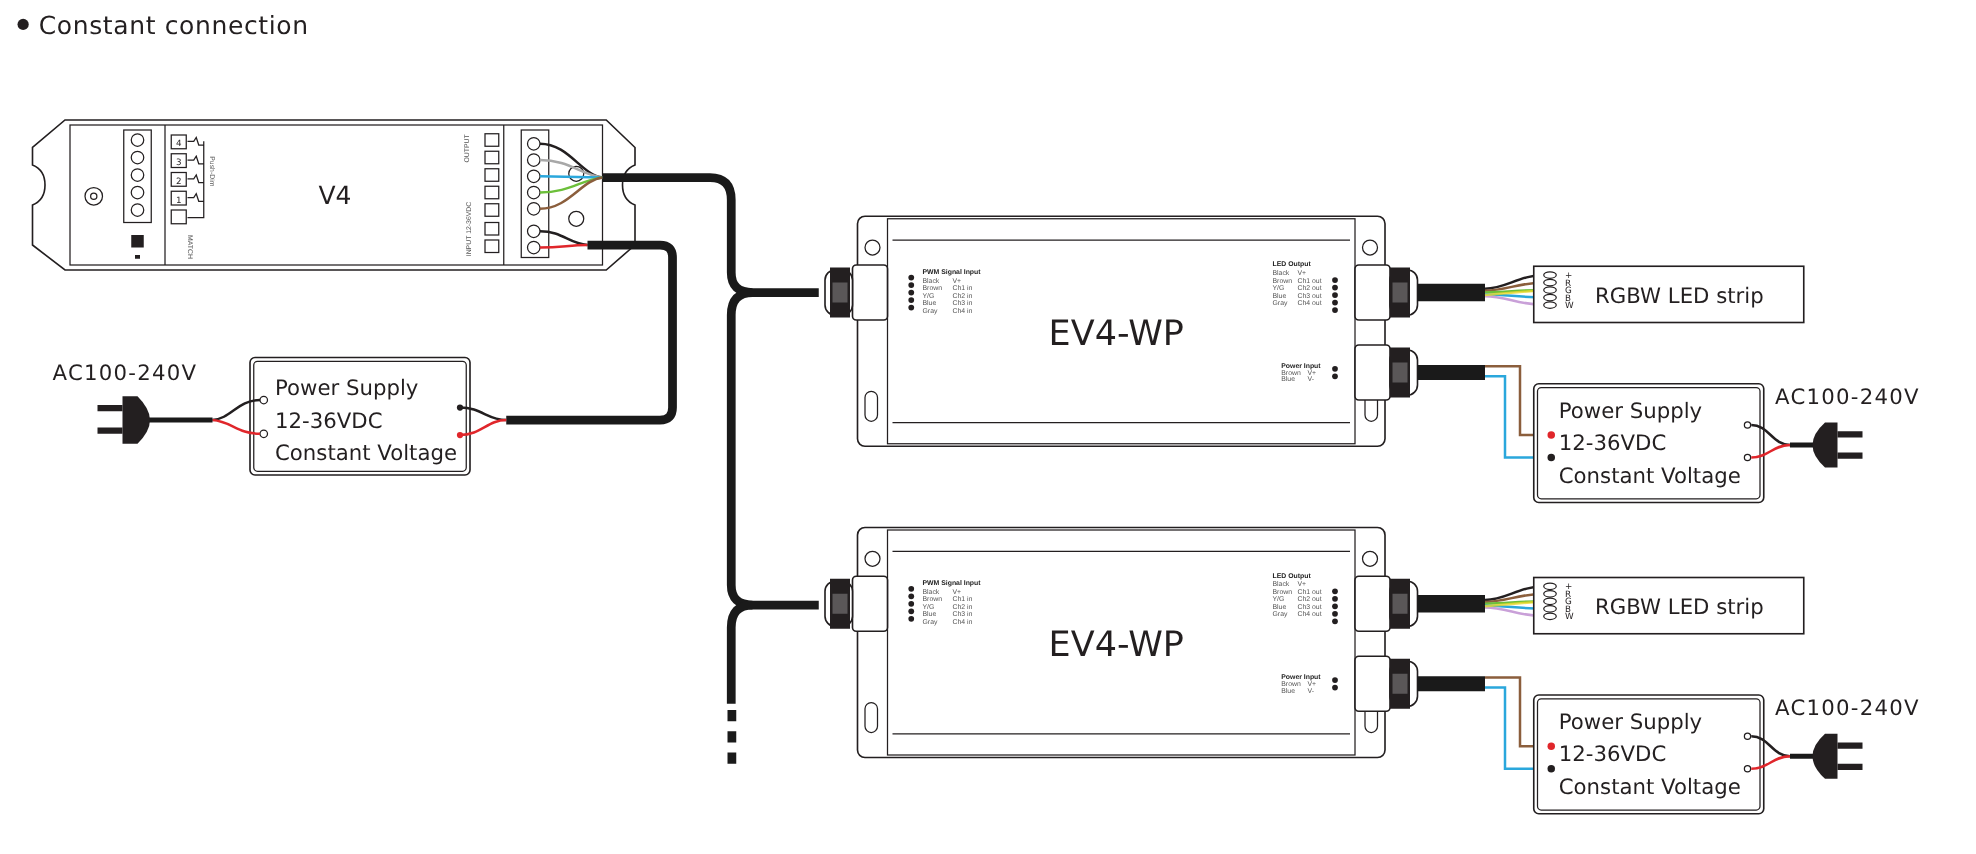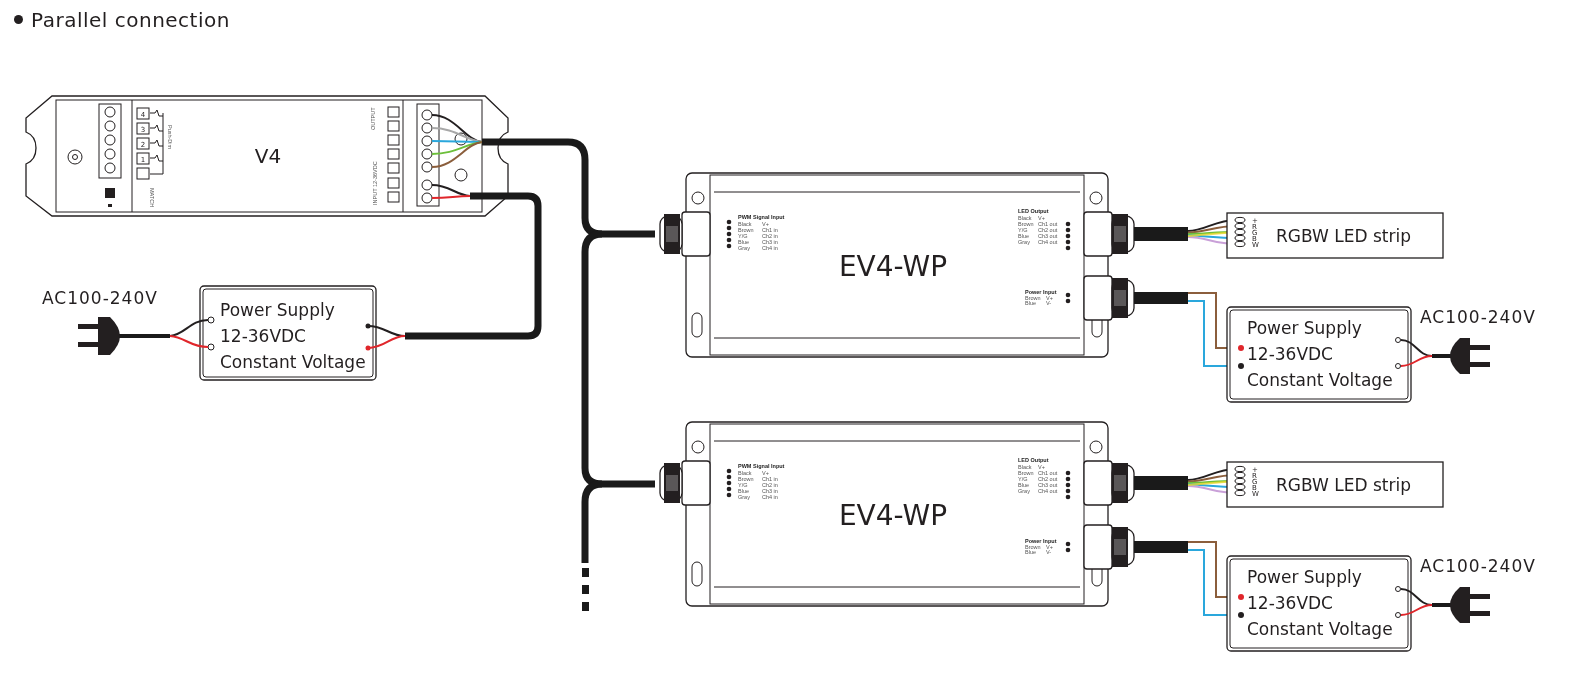--- a/index.html
+++ b/index.html
@@ -11,21 +11,21 @@
   .thin { fill: none; stroke: #231f20; stroke-width: 1; }
   .cable { fill: none; stroke: #1a1a1a; stroke-width: 7; stroke-linecap: butt; stroke-linejoin: round; }
   .wire { fill: none; stroke-width: 2; }
   .lbl { font-family: "DejaVu Sans", sans-serif; fill: #231f20; }
   .small { font-family: "Liberation Sans", sans-serif; fill: #555; font-size: 5.5px; }
   .smallb { font-family: "Liberation Sans", sans-serif; fill: #222; font-size: 5.5px; font-weight: bold; }
 </style>
 </head>
 <body>
 
-<div id="title"><span class="dot"></span><span>Parallel connection</span></div>
+<div id="title"><span class="dot"></span><span>Constant connection</span></div>
 
 <svg width="1581" height="683" viewBox="0 0 1581 683" xmlns="http://www.w3.org/2000/svg">
 
   <g>
     <path class="box" d="M52,96 L485,96 L508,118 L508,132 Q498,136 498,148 Q498,160 508,164 L508,196 L485,216 L52,216 L26,196 L26,164 Q36,160 36,148 Q36,136 26,132 L26,118 Z"></path>
     <rect class="thin" x="56" y="100" width="426" height="112"></rect>
     <line class="thin" x1="132" y1="100" x2="132" y2="212"></line>
     <line class="thin" x1="403" y1="100" x2="403" y2="212"></line>
     <circle cx="75" cy="157" r="7" class="thin"></circle>
     <circle cx="75" cy="157" r="2.5" class="thin"></circle>

